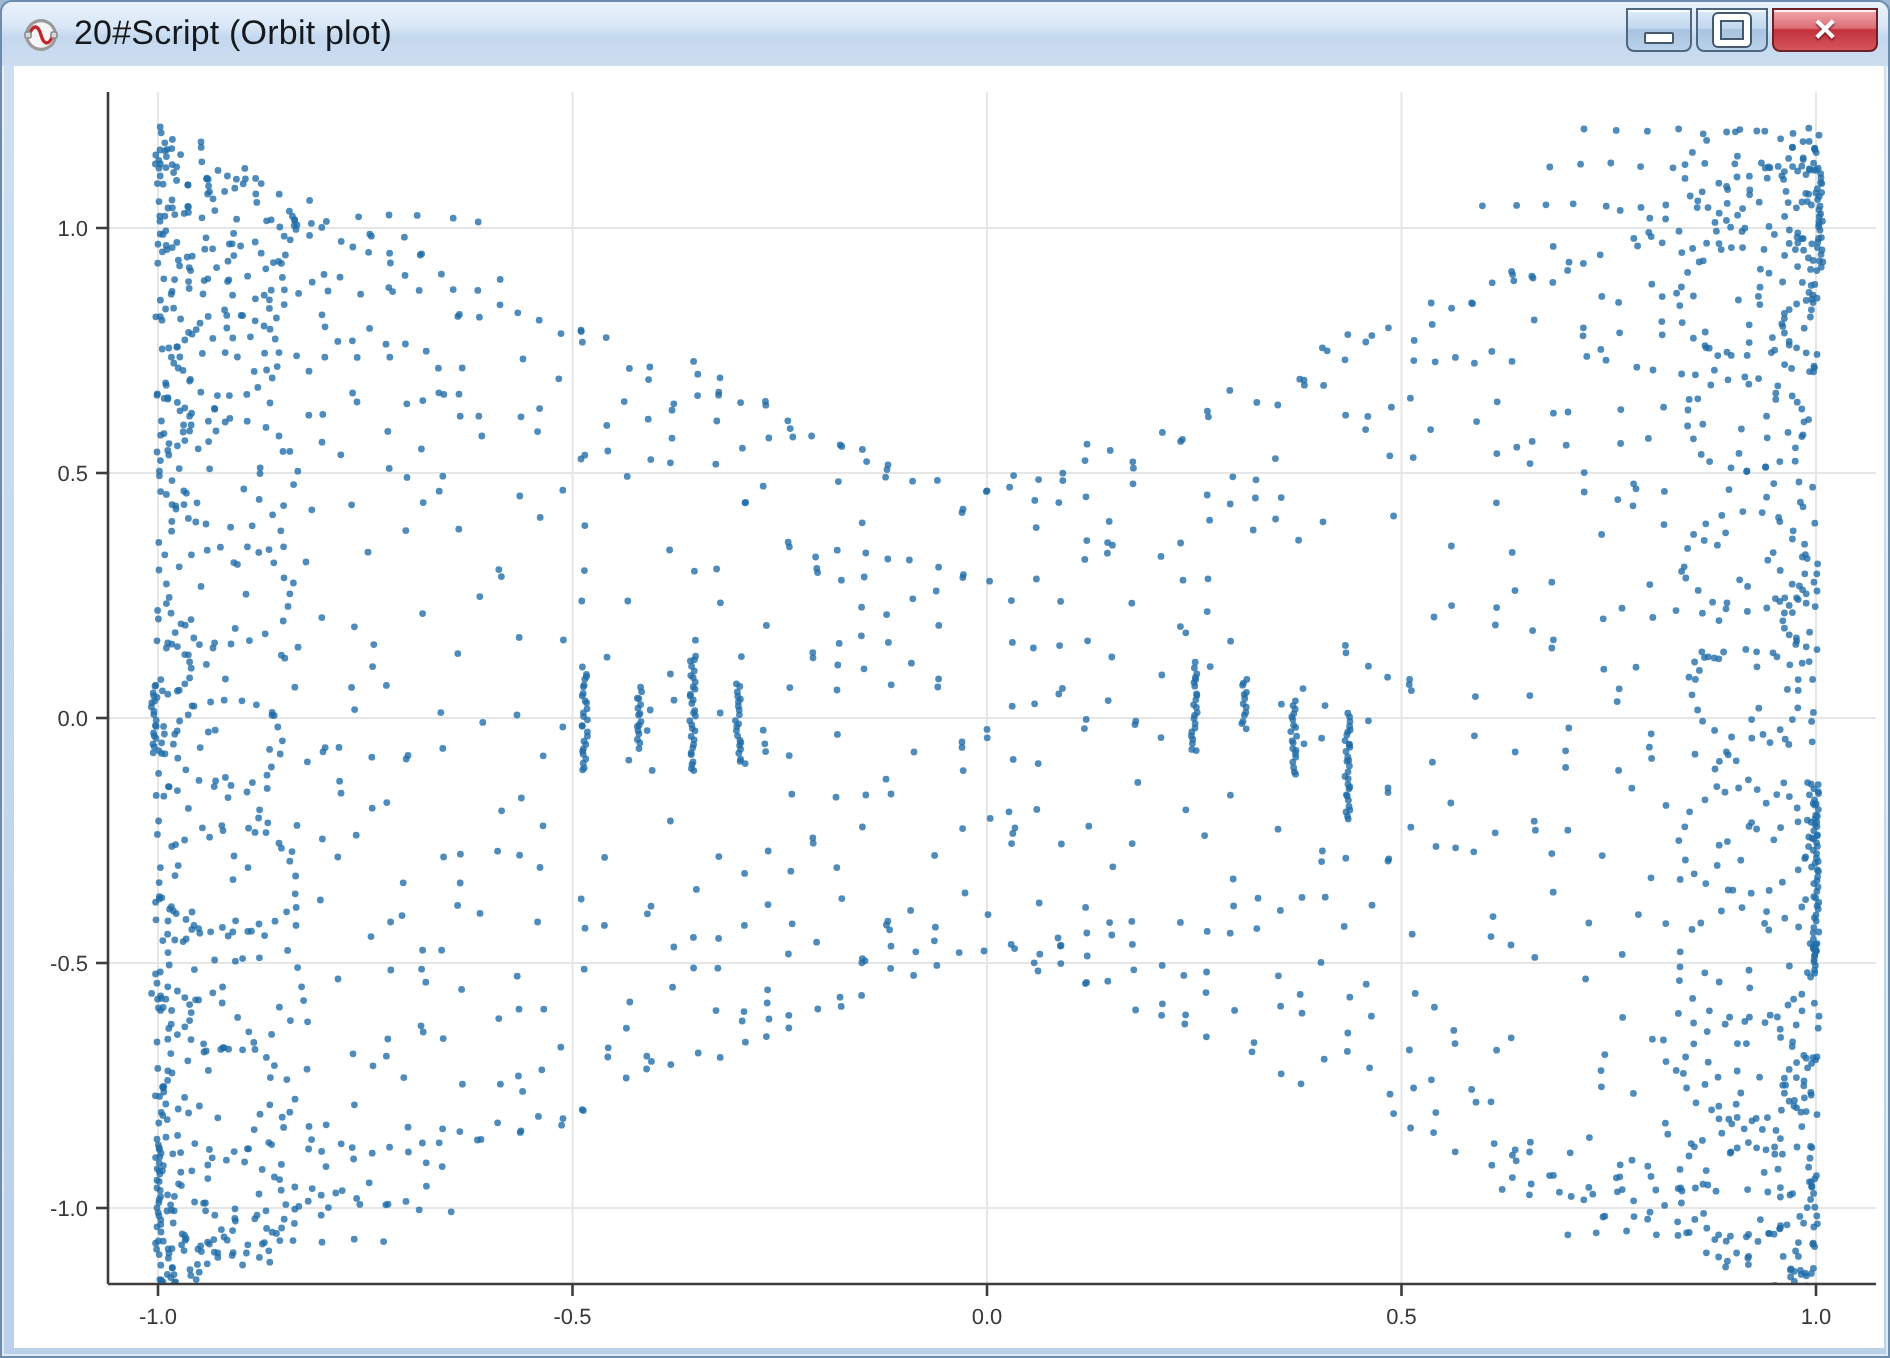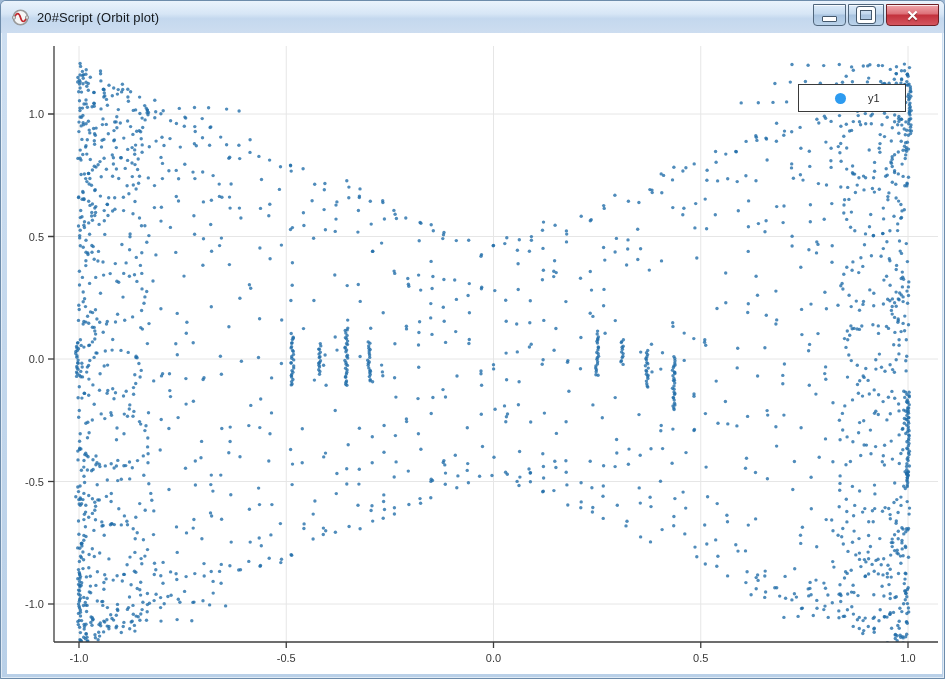--- a/index.html
+++ b/index.html
@@ -9,21 +9,21 @@
     border:1px solid #6d8cab;border-radius:6px 6px 0 0;
     box-shadow:inset 0 0 0 1px rgba(255,255,255,.55);
     overflow:hidden;
   }
   .titlebar{
     position:absolute;left:0;top:0;width:100%;height:32px;
     background:linear-gradient(#eaf3fc 0%,#d7e6f6 40%,#c4d8ee 55%,#cdddf0 100%);
     display:flex;align-items:center;
   }
   .app-icon{width:17px;height:17px;margin:0 8px 0 11px;flex:0 0 auto;}
-  .win-title{font-size:13px;color:#15191d;letter-spacing:.1px;}
+  .win-title{font-size:17px;color:#15191d;letter-spacing:.1px;}
   .winbtn{
     position:absolute;top:3px;height:22px;box-sizing:border-box;
     border:1px solid #50667c;border-radius:0 0 4px 4px;
     display:flex;align-items:center;justify-content:center;
     background:linear-gradient(#dcebf9 0%,#c2d8ee 45%,#a8c3e0 50%,#bad2ea 100%);
     box-shadow:inset 0 1px 0 rgba(255,255,255,.8);
     cursor:default;
   }
   .btn-min{left:812px;width:33px;}
   .btn-max{left:847px;width:36px;}
@@ -2442,19 +2442,15 @@
           <text x="486.5" y="629" text-anchor="middle">0.0</text>
           <text x="693.75" y="629" text-anchor="middle">0.5</text>
           <text x="901" y="629" text-anchor="middle">1.0</text>
           <text x="37" y="85" text-anchor="end">1.0</text>
           <text x="37" y="207.5" text-anchor="end">0.5</text>
           <text x="37" y="330" text-anchor="end">0.0</text>
           <text x="37" y="452.5" text-anchor="end">-0.5</text>
           <text x="37" y="575" text-anchor="end">-1.0</text>
         </g>
       </svg>
-    <div class="legend">
-      <span class="legend-marker" id="legend-marker" style="background: rgb(45, 155, 240);"></span>
-      <span class="legend-label">y1</span>
-    </div>
   </div>
 
 </div>
 
 </body></html>

